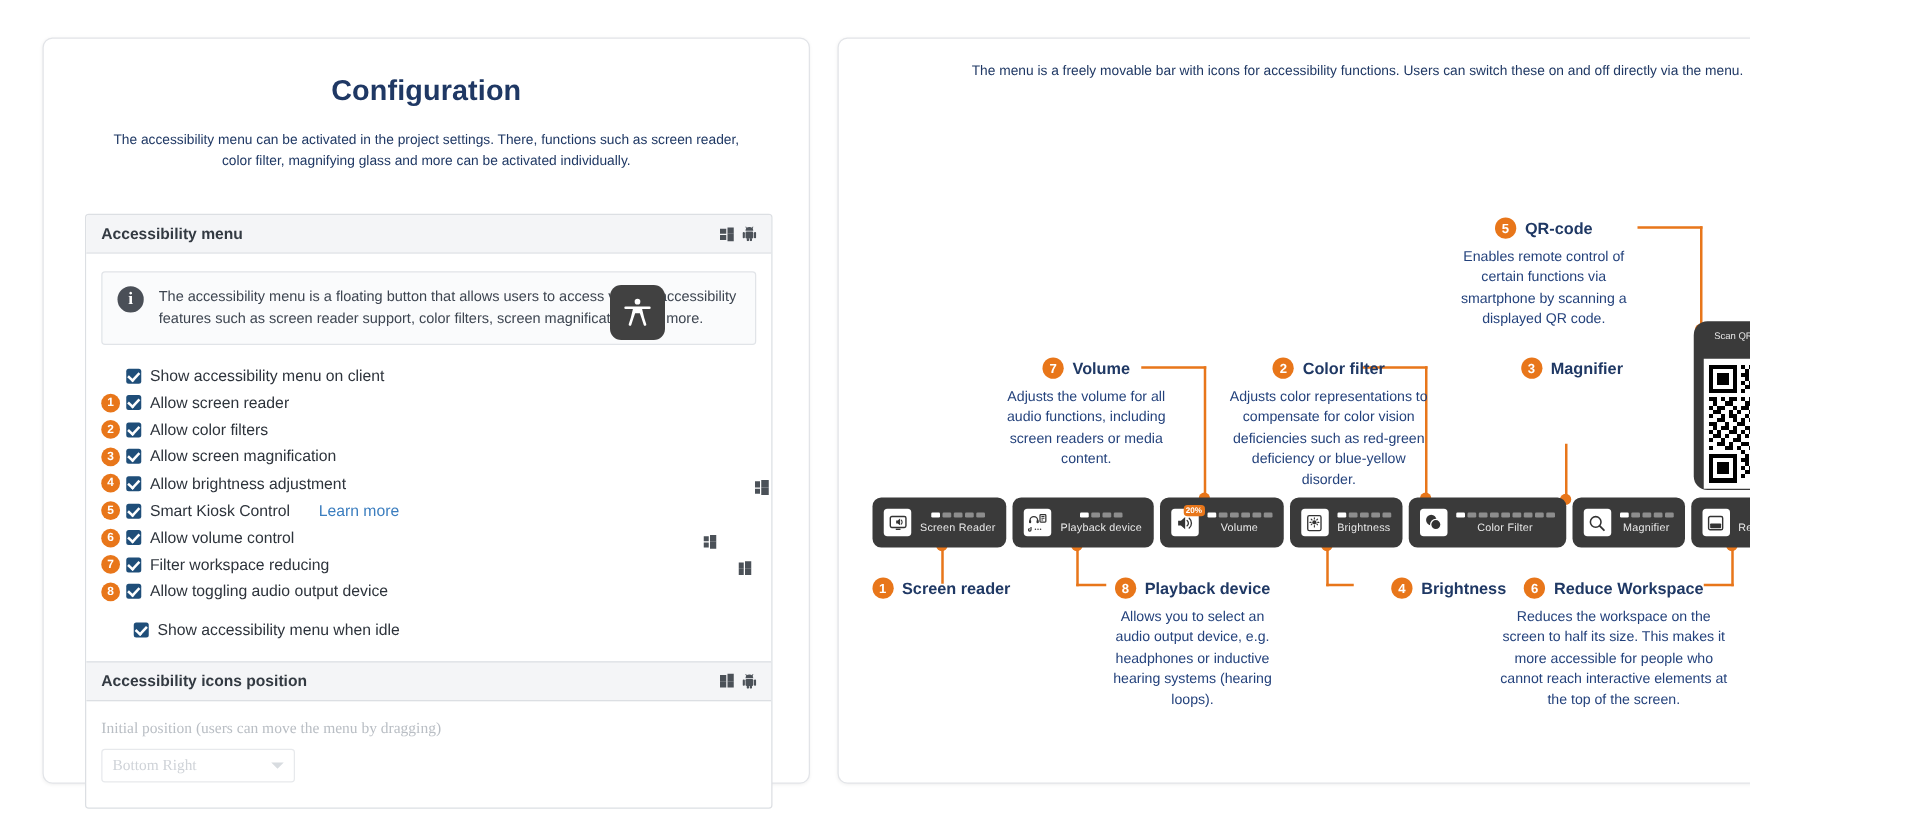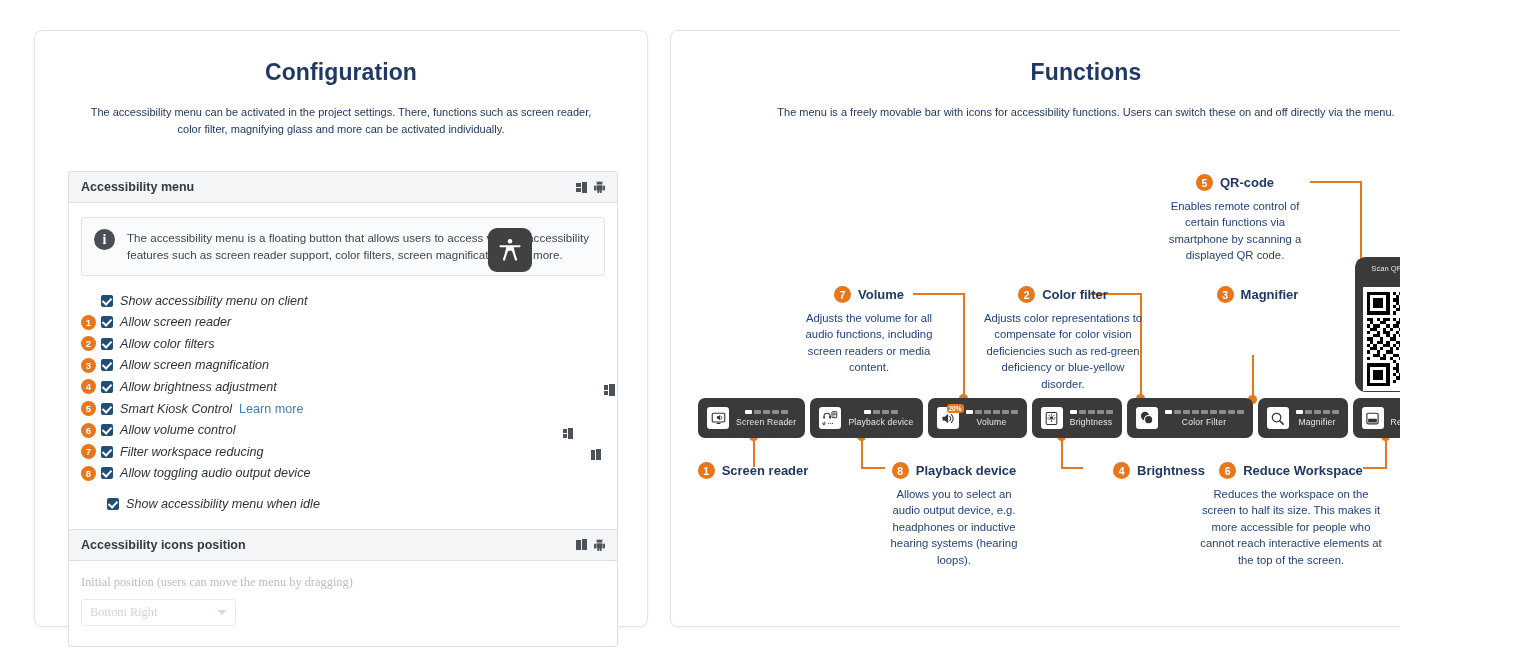--- a/index.html
+++ b/index.html
@@ -99,22 +99,22 @@
     width: 12px; height: 12px; border-radius: 2px;
     background: #1f4e79; position: relative;
     margin-right: 7px; flex: 0 0 auto;
   }
   .cbx::after {
     content: ""; position: absolute;
     left: 3px; top: 1px; width: 4px; height: 7px;
     border: solid #fff; border-width: 0 2px 2px 0;
     transform: rotate(43deg);
   }
-  .opt-label { white-space: nowrap; font-style: italic; }
-  .learn-more { color: #3c7ebf; margin-left: 7px; }
+  .opt-label { white-space: nowrap; }
+  .learn-more { color: #3c7ebf; margin-left: 23px; }
   .win-right { position: absolute; left: 327px; top: 3px; }
 
   
   .win { display: inline-block; width: 11px; height: 11px; position: relative; }
   .win i {
     position: absolute; background: #4b5158; display: block;
   }
   .win i:nth-child(1){ left:0; top:1px;  width:4.6px; height:4.3px; }
   .win i:nth-child(2){ left:5.6px; top:0; width:5.4px; height:5.3px; }
   .win i:nth-child(3){ left:0; top:6.2px; width:4.6px; height:4.3px; }
@@ -359,21 +359,20 @@
 
     <div class="acc-square">
       <svg width="26" height="26" viewBox="0 0 24 24">
         <circle cx="12" cy="4" r="2.1" fill="#fff"></circle>
         <path d="M3.2 7.6h17.6a.95.95 0 0 1 0 1.9h-5.4l1.5 6.1 1.6 5a1 1 0 0 1-1.9.6l-1.6-5-1.3-3.6h-3.4l-1.3 3.6-1.6 5a1 1 0 0 1-1.9-.6l1.6-5 1.5-6.1H3.2a.95.95 0 0 1 0-1.9z" fill="#fff"></path>
       </svg>
     </div>
   </div>
 
   <div class="card" id="right-card">
-    <h1 class="card-title">Functions</h1>
     <p class="card-sub">The menu is a freely movable bar with icons for accessibility functions. Users can switch these on and off directly via the menu.</p>
   </div>
 
   <div class="line" style="left:1310px; top:181px; width:52px; height:2px;"></div>
   <div class="line" style="left:1360px; top:181px; width:2px; height:82px;"></div>
   <div class="dot" style="left:1356px; top:259px;"></div>
 
   <div class="line" style="left:913px; top:293px; width:52px; height:2px;"></div>
   <div class="line" style="left:963px; top:293px; width:2px; height:105px;"></div>
   <div class="dot" style="left:959px; top:394px;"></div>

